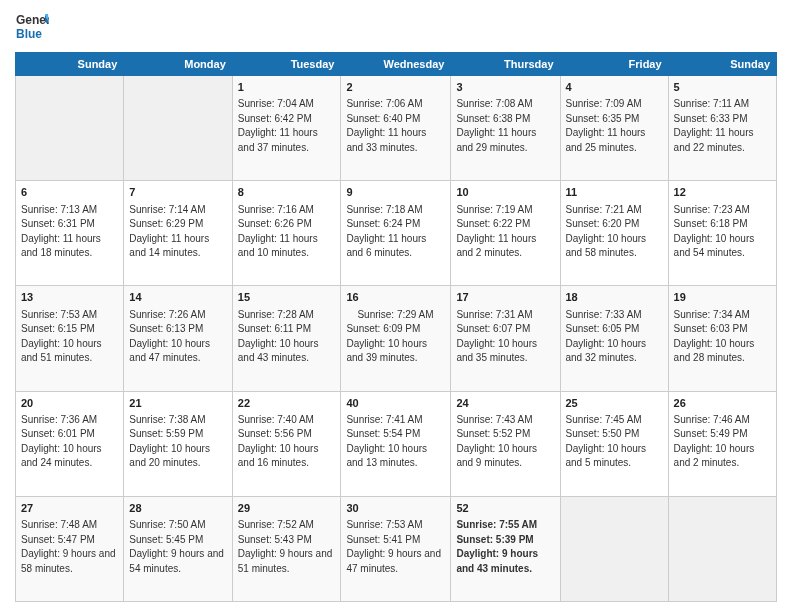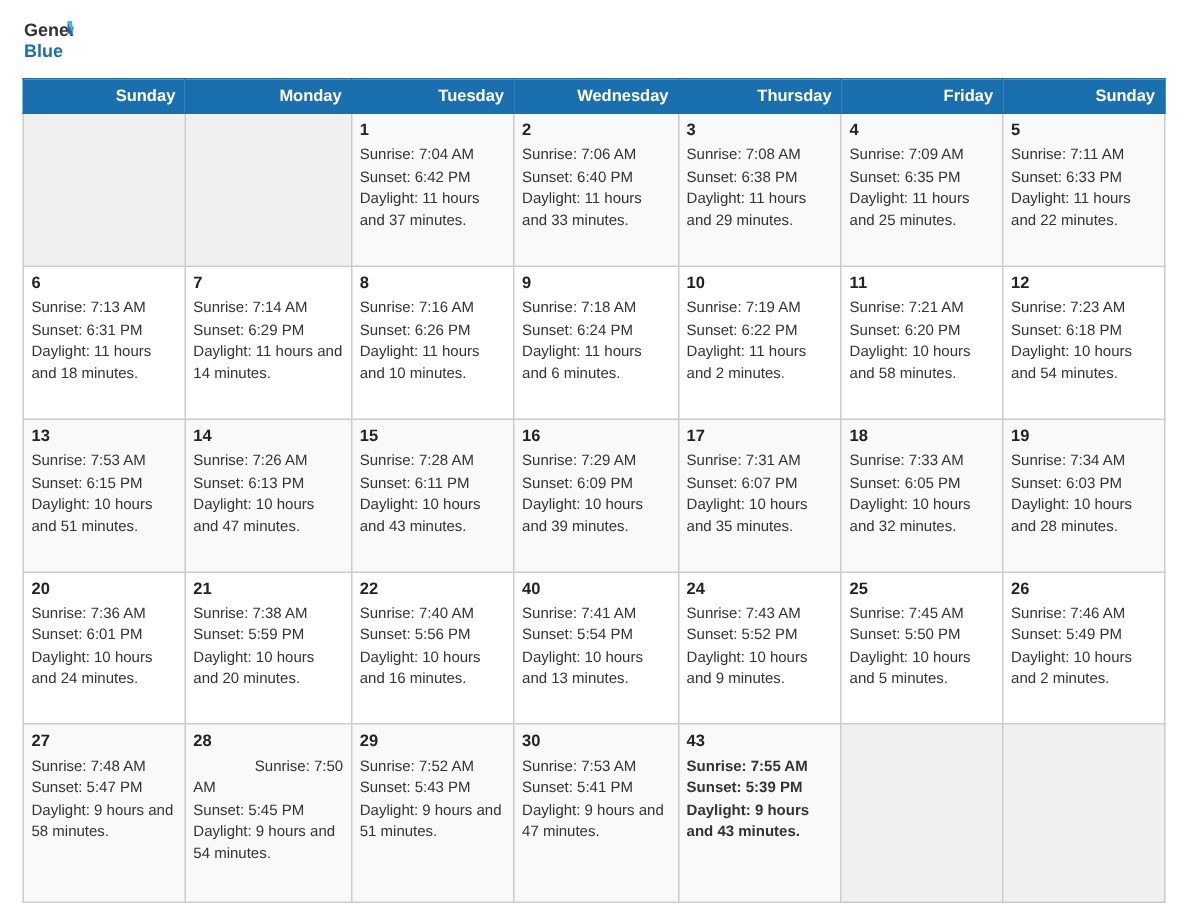--- a/index.html
+++ b/index.html
@@ -164,21 +164,21 @@
         <tr>
           <td><span class="day-num">13</span><span class="day-info" style="white-space: pre-line;">Sunrise: 7:53 AM
 Sunset: 6:15 PM
 Daylight: 10 hours and 51 minutes.</span></td>
           <td><span class="day-num">14</span><span class="day-info" style="white-space: pre-line;">Sunrise: 7:26 AM
 Sunset: 6:13 PM
 Daylight: 10 hours and 47 minutes.</span></td>
           <td><span class="day-num">15</span><span class="day-info" style="white-space: pre-line;">Sunrise: 7:28 AM
 Sunset: 6:11 PM
 Daylight: 10 hours and 43 minutes.</span></td>
-          <td><span class="day-num">16</span><span class="day-info" style="white-space: pre-line;">Sunrise: 7:29 AM
+          <td><span class="day-num">16</span><span class="day-info" style="white-space: pre-line; margin-left: 11px;">Sunrise: 7:29 AM
 Sunset: 6:09 PM
 Daylight: 10 hours and 39 minutes.</span></td>
           <td><span class="day-num">17</span><span class="day-info" style="white-space: pre-line;">Sunrise: 7:31 AM
 Sunset: 6:07 PM
 Daylight: 10 hours and 35 minutes.</span></td>
           <td><span class="day-num">18</span><span class="day-info" style="white-space: pre-line;">Sunrise: 7:33 AM
 Sunset: 6:05 PM
 Daylight: 10 hours and 32 minutes.</span></td>
           <td><span class="day-num">19</span><span class="day-info" style="white-space: pre-line;">Sunrise: 7:34 AM
 Sunset: 6:03 PM
@@ -204,30 +204,30 @@
 Sunset: 5:50 PM
 Daylight: 10 hours and 5 minutes.</span></td>
           <td><span class="day-num">26</span><span class="day-info" style="white-space: pre-line;">Sunrise: 7:46 AM
 Sunset: 5:49 PM
 Daylight: 10 hours and 2 minutes.</span></td>
         </tr>
         <tr>
           <td><span class="day-num">27</span><span class="day-info" style="white-space: pre-line;">Sunrise: 7:48 AM
 Sunset: 5:47 PM
 Daylight: 9 hours and 58 minutes.</span></td>
-          <td><span class="day-num">28</span><span class="day-info" style="white-space: pre-line; margin-left: 41px;">Sunrise: 7:50 AM
+          <td><span class="day-num">28</span><span class="day-info" style="white-space: pre-line;">Sunrise: 7:50 AM
 Sunset: 5:45 PM
 Daylight: 9 hours and 54 minutes.</span></td>
           <td><span class="day-num">29</span><span class="day-info" style="white-space: pre-line;">Sunrise: 7:52 AM
 Sunset: 5:43 PM
 Daylight: 9 hours and 51 minutes.</span></td>
           <td><span class="day-num">30</span><span class="day-info" style="white-space: pre-line;">Sunrise: 7:53 AM
 Sunset: 5:41 PM
 Daylight: 9 hours and 47 minutes.</span></td>
-          <td><span class="day-num">43</span><span class="day-info" style="white-space: pre-line; font-weight: bold;">Sunrise: 7:55 AM
+          <td><span class="day-num">52</span><span class="day-info" style="white-space: pre-line; font-weight: bold;">Sunrise: 7:55 AM
 Sunset: 5:39 PM
 Daylight: 9 hours and 43 minutes.</span></td>
           <td class="empty-cell"></td>
           <td class="empty-cell"></td>
         </tr>
       </tbody>
   </table>
 </div>
 
 </body></html>

